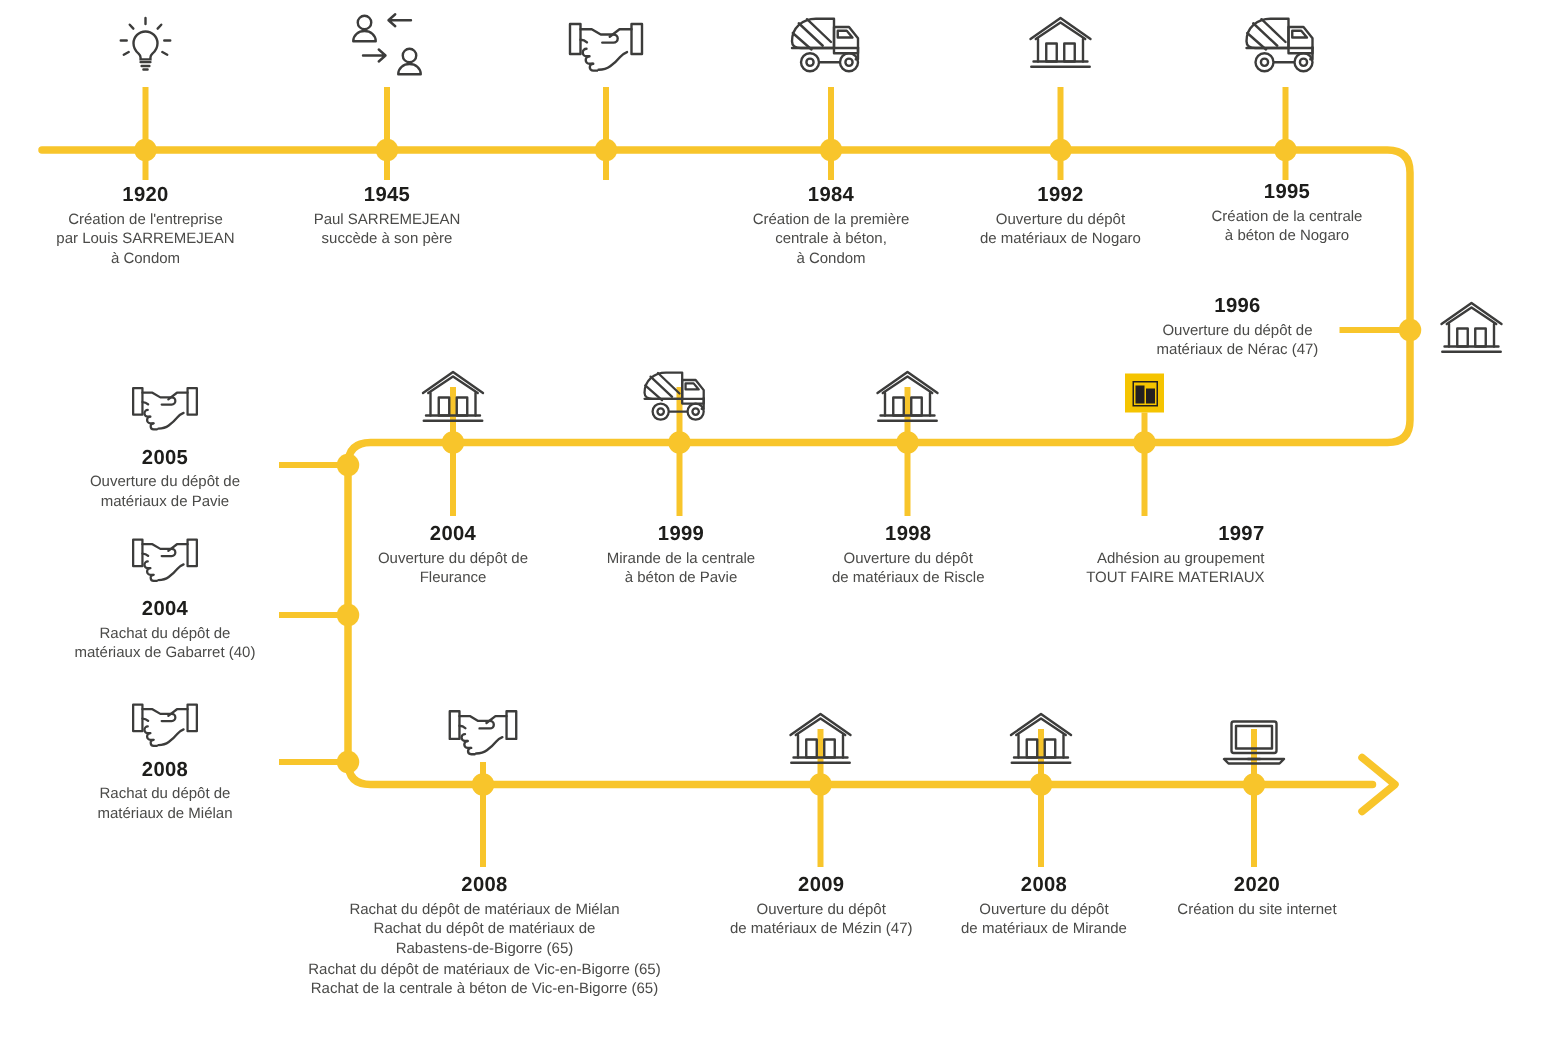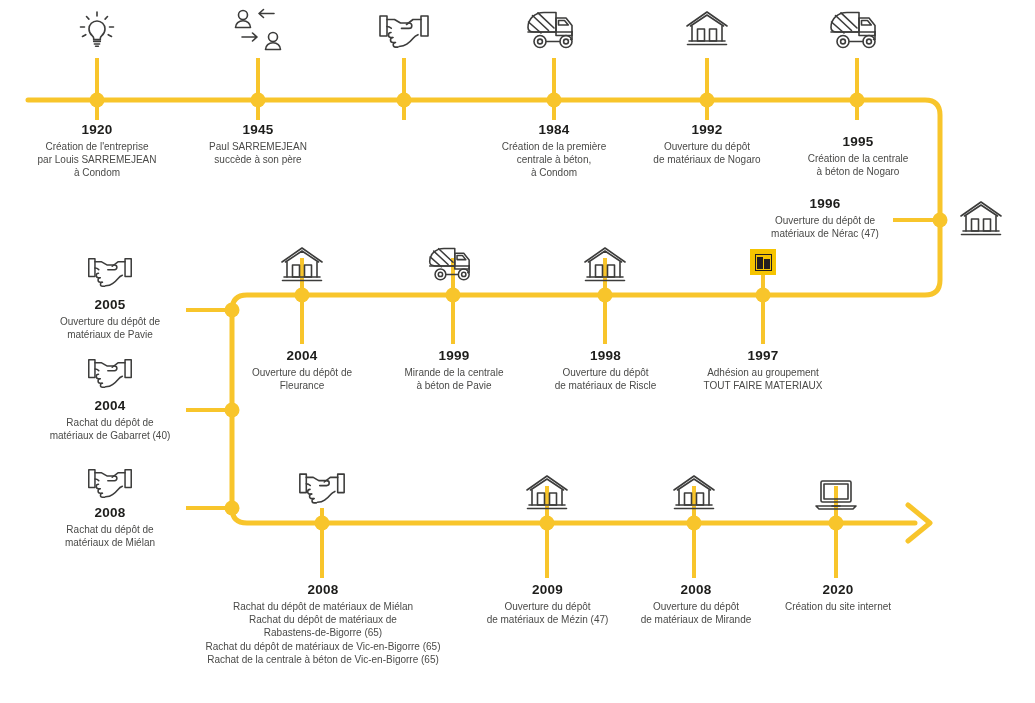--- a/index.html
+++ b/index.html
@@ -381,21 +381,21 @@
     <div class="year">1984</div>
     <div class="desc">Création de la première
 centrale à béton,
 à Condom</div>
   </div>
   <div class="entry" style="left:627px; top:122px; width:160px;">
     <div class="year">1992</div>
     <div class="desc">Ouverture du dépôt
 de matériaux de Nogaro</div>
   </div>
-  <div class="entry" style="left:779px; top:134px; width:158px;">
+  <div class="entry" style="left:779px; top:120px; width:158px;">
     <div class="year">1995</div>
     <div class="desc">Création de la centrale
 à béton de Nogaro</div>
   </div>
 
   <div class="entry" style="left:760px; top:196px; width:130px;">
     <div class="year">1996</div>
     <div class="desc">Ouverture du dépôt de
 matériaux de Nérac (47)</div>
   </div>
@@ -408,21 +408,21 @@
   <div class="entry" style="left:381px; top:348px; width:146px;">
     <div class="year">1999</div>
     <div class="desc">Mirande de la centrale
 à béton de Pavie</div>
   </div>
   <div class="entry" style="left:527px; top:348px; width:157px;">
     <div class="year">1998</div>
     <div class="desc">Ouverture du dépôt
 de matériaux de Riscle</div>
   </div>
-  <div class="entry" style="left:683px; top:348px; width:160px;">
+  <div class="entry" style="left:683px; top:348px; width:160px;text-align:right;">
     <div class="year">1997</div>
     <div class="desc">Adhésion au groupement
 TOUT FAIRE MATERIAUX</div>
   </div>
 
   <div class="entry" style="left:27px; top:297px; width:166px;">
     <div class="year">2005</div>
     <div class="desc">Ouverture du dépôt de
 matériaux de Pavie</div>
   </div>

